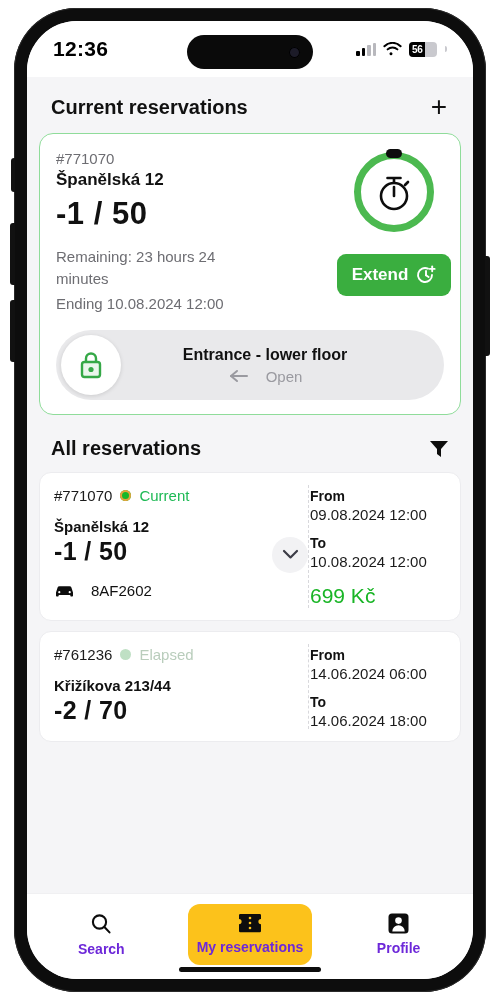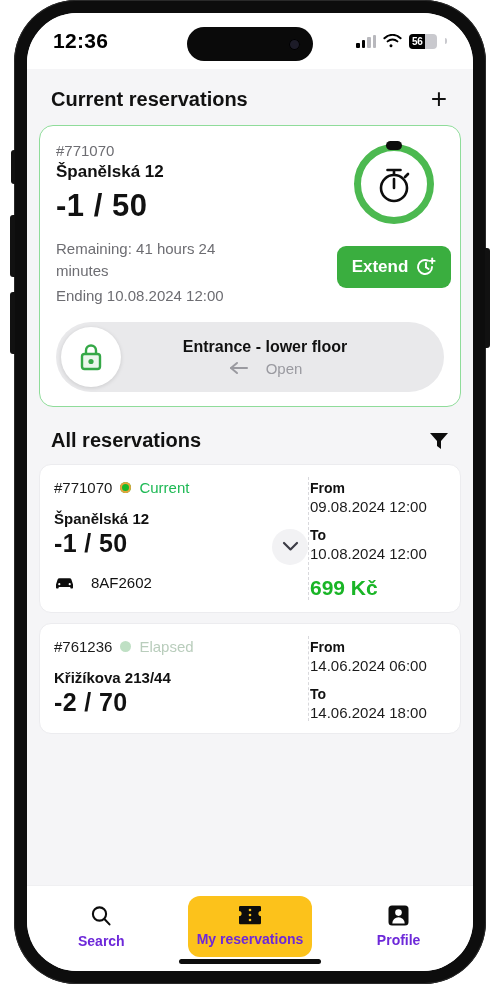--- a/index.html
+++ b/index.html
@@ -5,21 +5,21 @@
   * { box-sizing: border-box; margin: 0; padding: 0; }
   html, body {
     width: 500px; height: 1000px;
     background: #ffffff;
     font-family: "Liberation Sans", sans-serif;
     overflow: hidden;
   }
 
   
   .phone-frame{
-    position:absolute; left:14px; top:0;
+    position:absolute; left:14px; top:8px;
     width:472px; height:984px;
     background:#0d0d0d;
     border-radius:62px;
     box-shadow:0 0 0 1px #2a2a2a inset;
   }
   .side-btn{ position:absolute; background:#111; }
   .btn-silence{ left:-3px; top:150px; width:4px; height:34px; border-radius:3px 0 0 3px;}
   .btn-volup{ left:-4px; top:215px; width:5px; height:62px; border-radius:3px 0 0 3px;}
   .btn-voldown{ left:-4px; top:292px; width:5px; height:62px; border-radius:3px 0 0 3px;}
   .btn-power{ right:-4px; top:248px; width:5px; height:100px; border-radius:0 3px 3px 0;}
@@ -159,21 +159,21 @@
               font-size:15px; color:#111;}
   .chev-circle{
     position:absolute; left:232px; top:50%; transform:translateY(-28%);
     width:36px;height:36px;border-radius:50%;
     background:#f2f2f4; display:flex;align-items:center;justify-content:center;
     cursor:pointer;
   }
   .fld-label{ font-size:14px;font-weight:700;color:#111; margin-top:1px;}
   .fld-value{ font-size:15px;color:#1b1b1b; margin-top:2px;}
   .fld-gap{ height:11px;}
-  .price{ font-size:21px;font-weight:700;color:#19b526; margin-top:14px;}
+  .price{ font-size:21px;font-weight:400;color:#19b526; margin-top:14px;}
 
   
   .tabbar{
     flex:0 0 86px; background:#fff;
     display:flex; align-items:flex-start; justify-content:space-around;
     padding-top:10px;
     border-top:1px solid #f0f0f2;
     position:relative;
   }
   .tab{
@@ -230,21 +230,21 @@
         <div class="section-title">Current reservations</div>
         <div class="plus-btn">+</div>
       </div>
 
       <div class="current-card">
         <div class="cc-top">
           <div class="cc-left">
             <div class="cc-id">#771070</div>
             <div class="cc-addr">Španělská 12</div>
             <div class="cc-spot">-1 / 50</div>
-            <div class="cc-meta">Remaining: 41 hours 24 minutes</div>
+            <div class="cc-meta">Remaining: 23 hours 24 minutes</div>
             <div class="cc-meta" style="margin-top:3px">Ending 10.08.2024 12:00</div>
           </div>
           <div class="cc-right">
             <div class="timer-ring">
               <div class="ring"></div>
               <div class="marker"></div>
               <svg width="38" height="40" viewBox="0 0 38 40">
                 <circle cx="19" cy="24" r="13" stroke="#0d0d0d" stroke-width="2.6" fill="none"></circle>
                 <line x1="19" y1="24" x2="19" y2="15" stroke="#0d0d0d" stroke-width="2.6" stroke-linecap="round"></line>
                 <line x1="12.5" y1="6" x2="25.5" y2="6" stroke="#0d0d0d" stroke-width="2.6" stroke-linecap="round"></line>

